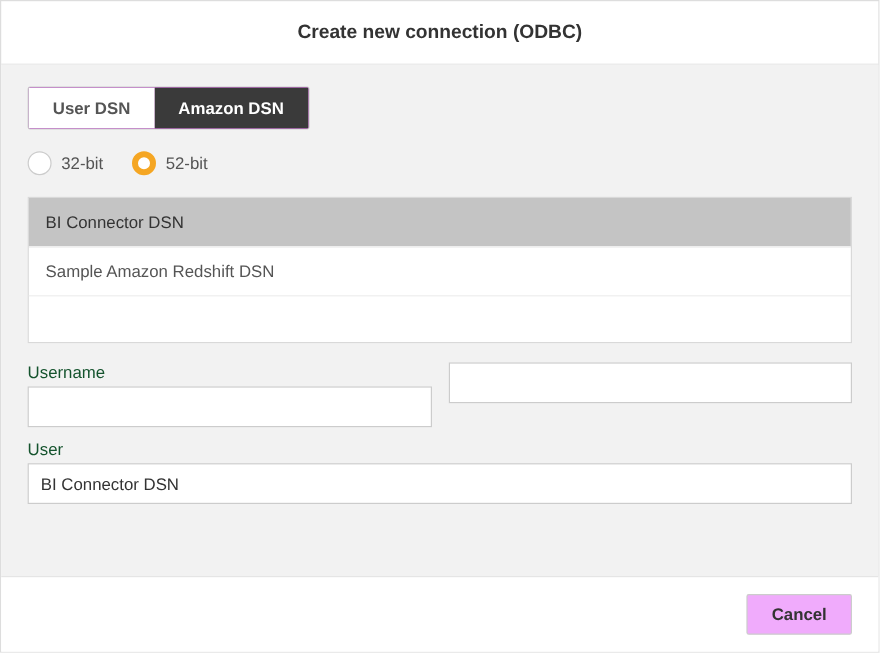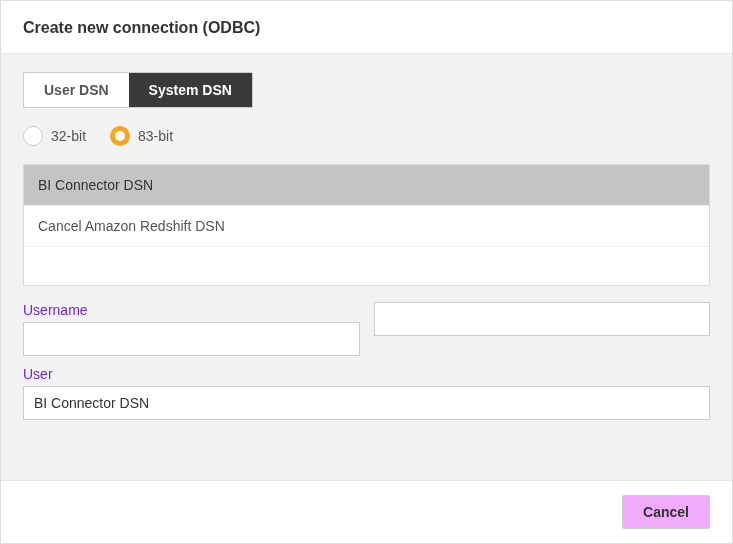--- a/index.html
+++ b/index.html
@@ -23,20 +23,21 @@
       background: #fff;
     }
     .dialog-header {
       padding: 18px 22px 16px;
       border-bottom: 1px solid #e5e5e5;
     }
     .dialog-title {
       font-size: 16px;
       font-weight: 700;
       color: #333;
+      text-align: center;
     }
     .dialog-body {
       flex: 1;
       background: #f2f2f2;
       padding: 18px 22px;
       overflow: auto;
     }
     .tabs {
       display: inline-flex;
       border: 1px solid #ccc;
@@ -112,21 +113,21 @@
       gap: 14px;
       margin-bottom: 10px;
     }
     .form-col {
       flex: 1;
       display: flex;
       flex-direction: column;
     }
     .form-label {
       font-size: 14px;
-      color: #6d28d9;
+      color: #14532d;
       margin-bottom: 4px;
     }
     .form-input {
       height: 34px;
       border: 1px solid #ccc;
       background: #fff;
       padding: 0 10px;
       font-size: 14px;
       color: #333;
       outline: none;
@@ -156,37 +157,37 @@
 <div class="dialog">
 
   <div class="dialog-header">
     <div class="dialog-title">Create new connection (ODBC)</div>
   </div>
 
   <div class="dialog-body">
 
     <div class="tabs">
       <button class="tab">User DSN</button>
-      <button class="tab active">System DSN</button>
+      <button class="tab active">Amazon DSN</button>
     </div>
 
     <div class="radio-row">
       <label class="radio-option">
         <span class="radio-circle"></span>
         <span>32-bit</span>
       </label>
       <label class="radio-option">
         <span class="radio-circle selected"></span>
-        <span>83-bit</span>
+        <span>52-bit</span>
       </label>
     </div>
 
     <div class="dsn-list">
       <div class="dsn-item selected">BI Connector DSN</div>
-      <div class="dsn-item">Cancel Amazon Redshift DSN</div>
+      <div class="dsn-item">Sample Amazon Redshift DSN</div>
       <div class="dsn-item empty"></div>
     </div>
 
     <div class="form-row">
       <div class="form-col">
         <label class="form-label">Username</label>
         <input class="form-input" type="text" value="" style="">
       </div>
       <div class="form-col">
         <input class="form-input" type="password" value="" style="">

